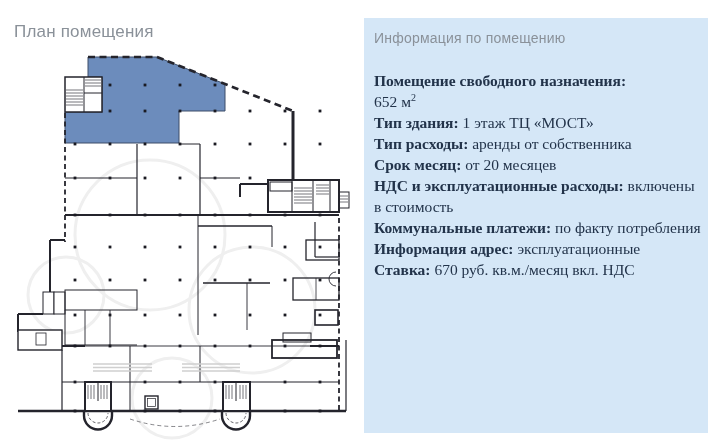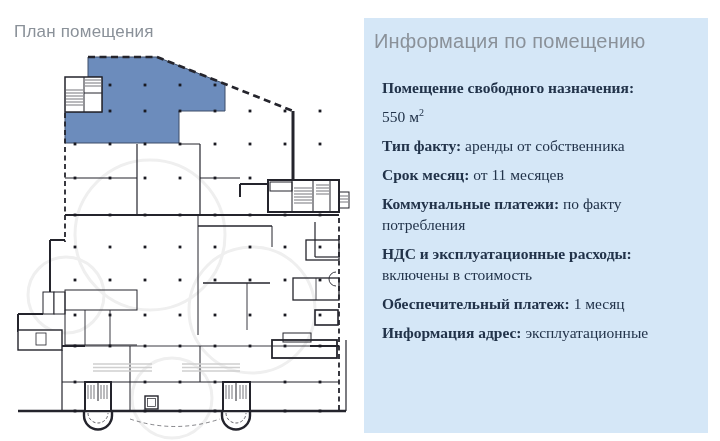--- a/index.html
+++ b/index.html
@@ -21,29 +21,29 @@
     font-size:17px;color:var(--heading);
     letter-spacing:.2px;
   }
   #plan-svg{position:absolute;left:0;top:0;}
   .panel{
     position:absolute;left:364px;top:18px;width:344px;height:415px;
     background:var(--panel-bg);
     padding:10px 12px 12px 10px;
   }
   .panel-title{
-    font-size:20px;color:var(--heading);
+    font-size:14px;color:var(--heading);
     margin:2px 0 24px 0;letter-spacing:.2px;
   }
   .info{
     font-family:"Liberation Serif",serif;
     font-size:15.5px;line-height:21px;color:var(--ink);
     width:330px;
   }
-  .info p{margin:8px;}
+  .info p{margin:0;}
   .info b{font-weight:700;}
   .info sup{font-size:10px;line-height:0;}
   
   .w{stroke:var(--wall);fill:none;}
   .wf{stroke:var(--wall);fill:#ffffff;}
   .tread{stroke:#3a3a42;stroke-width:.7;}
   .soft{stroke:#cfcfcf;}
   .wm{stroke:#efefef;fill:none;}
 </style>
 </head>
@@ -285,21 +285,22 @@
       <rect x="318.6" y="409.6" width="2.8" height="2.8" fill="#1a1a22"></rect>
     </g>
 </svg>
 
 <div class="plan-title">План помещения</div>
 
 <div class="panel">
   <div class="panel-title">Информация по помещению</div>
   <div class="info">
     <p><b>Помещение свободного назначения:</b></p>
-    <p><span>550 м</span><sup>2</sup></p>
-    <p><b>Тип факту:</b> <span>аренды от собственника</span></p>
-    <p><b>Срок месяц:</b> <span>от 11 месяцев</span></p>
+    <p><span>652 м</span><sup>2</sup></p>
+    <p><b>Тип здания:</b> <span>1 этаж ТЦ «МОСТ»</span></p>
+    <p><b>Тип расходы:</b> <span>аренды от собственника</span></p>
+    <p><b>Срок месяц:</b> <span>от 20 месяцев</span></p>
+    <p><b>НДС и эксплуатационные расходы:</b> <span>включены в стоимость</span></p>
     <p><b>Коммунальные платежи:</b> <span>по факту потребления</span></p>
-    <p><b>НДС и эксплуатационные расходы:</b> <span>включены в стоимость</span></p>
-    <p><b>Обеспечительный платеж:</b> <span>1 месяц</span></p>
     <p><b>Информация адрес:</b> <span>эксплуатационные</span></p>
+    <p><b>Ставка:</b> <span>670 руб. кв.м./месяц вкл. НДС</span></p>
   </div>
 </div>
 
 </body></html>

